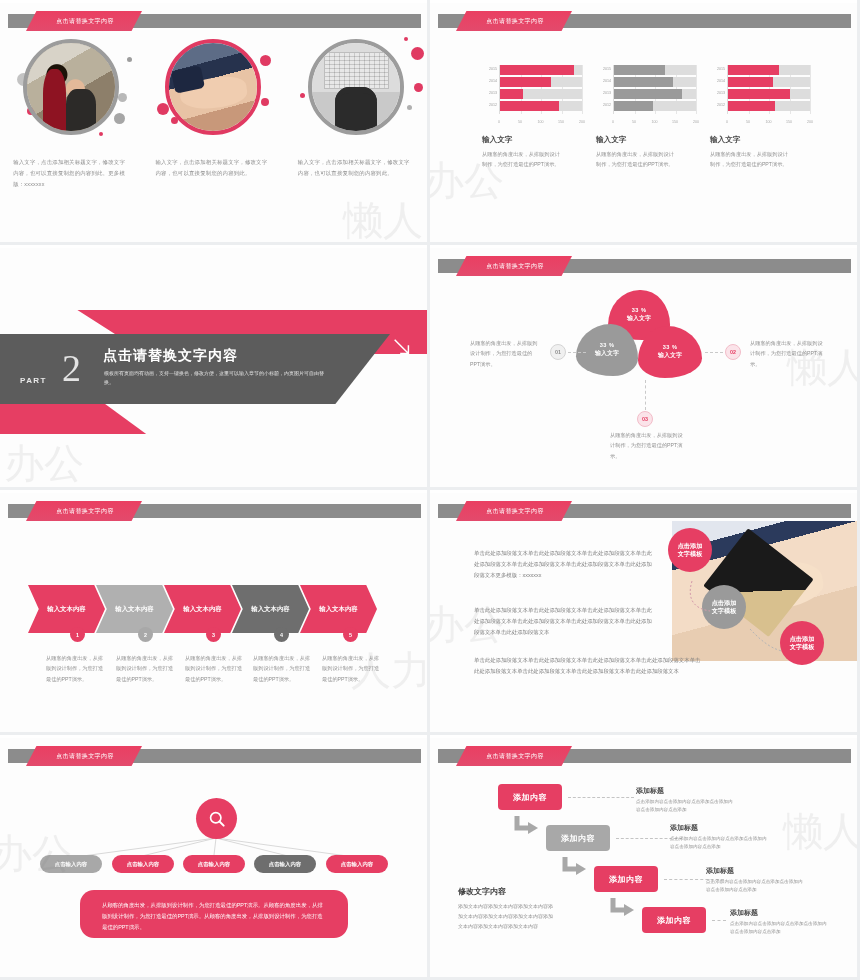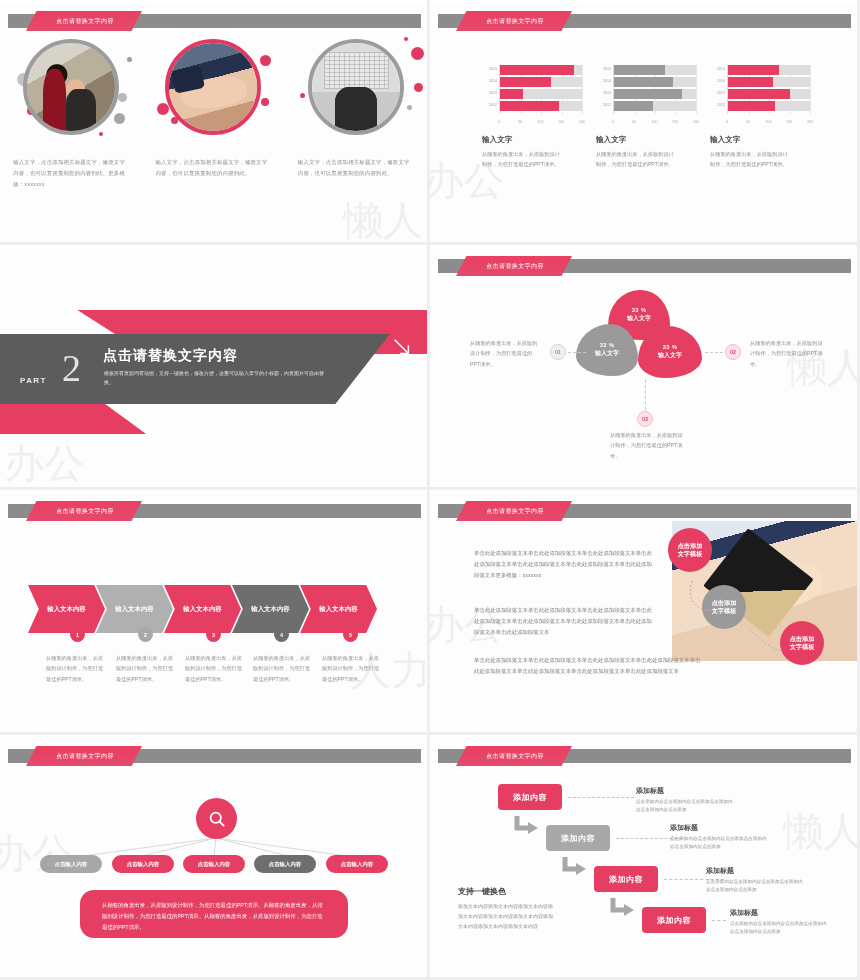--- a/index.html
+++ b/index.html
@@ -659,20 +659,20 @@
 
       <div class="st-title" style="left:206px;top:48px;">添加标题</div>
       <div class="st-body" style="left:206px;top:60px;">点击添加内容点击添加内容点击添加点击添加内容点击添加内容点击添加</div>
       <div class="st-title" style="left:240px;top:85px;">添加标题</div>
       <div class="st-body" style="left:240px;top:97px;">点击添加内容点击添加内容点击添加点击添加内容点击添加内容点击添加</div>
       <div class="st-title" style="left:276px;top:128px;">添加标题</div>
       <div class="st-body" style="left:276px;top:140px;">点击添加内容点击添加内容点击添加点击添加内容点击添加内容点击添加</div>
       <div class="st-title" style="left:300px;top:170px;">添加标题</div>
       <div class="st-body" style="left:300px;top:182px;">点击添加内容点击添加内容点击添加点击添加内容点击添加内容点击添加</div>
 
-      <div class="st-left-title">支持一键换色</div>
+      <div class="st-left-title">修改文字内容</div>
       <div class="st-left-body">添加文本内容添加文本内容添加文本内容添加文本内容添加文本内容添加文本内容添加文本内容添加文本内容添加文本内容</div>
 
       <div class="wm" style="right:-6px;top:66px;">懒人</div>
     </div>
   </div>
 
 </div>
 
 </body></html>

